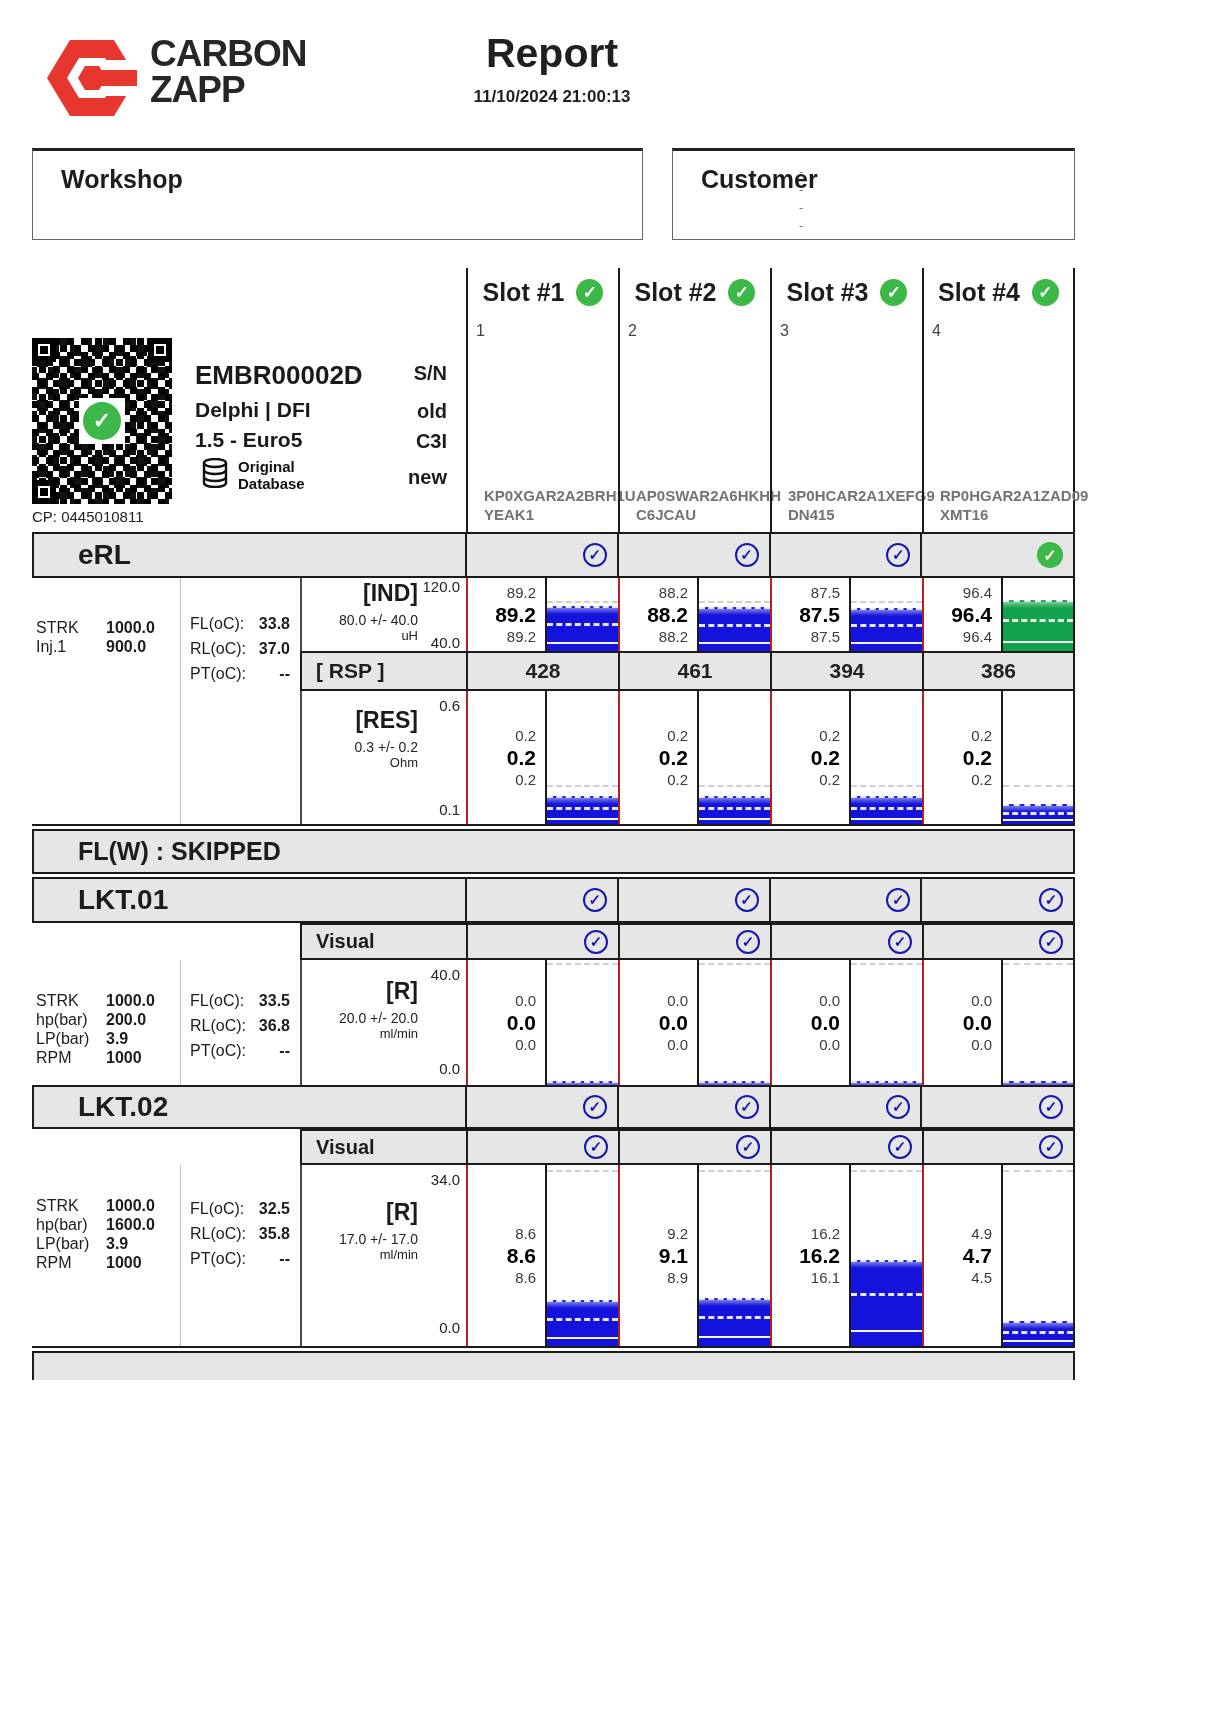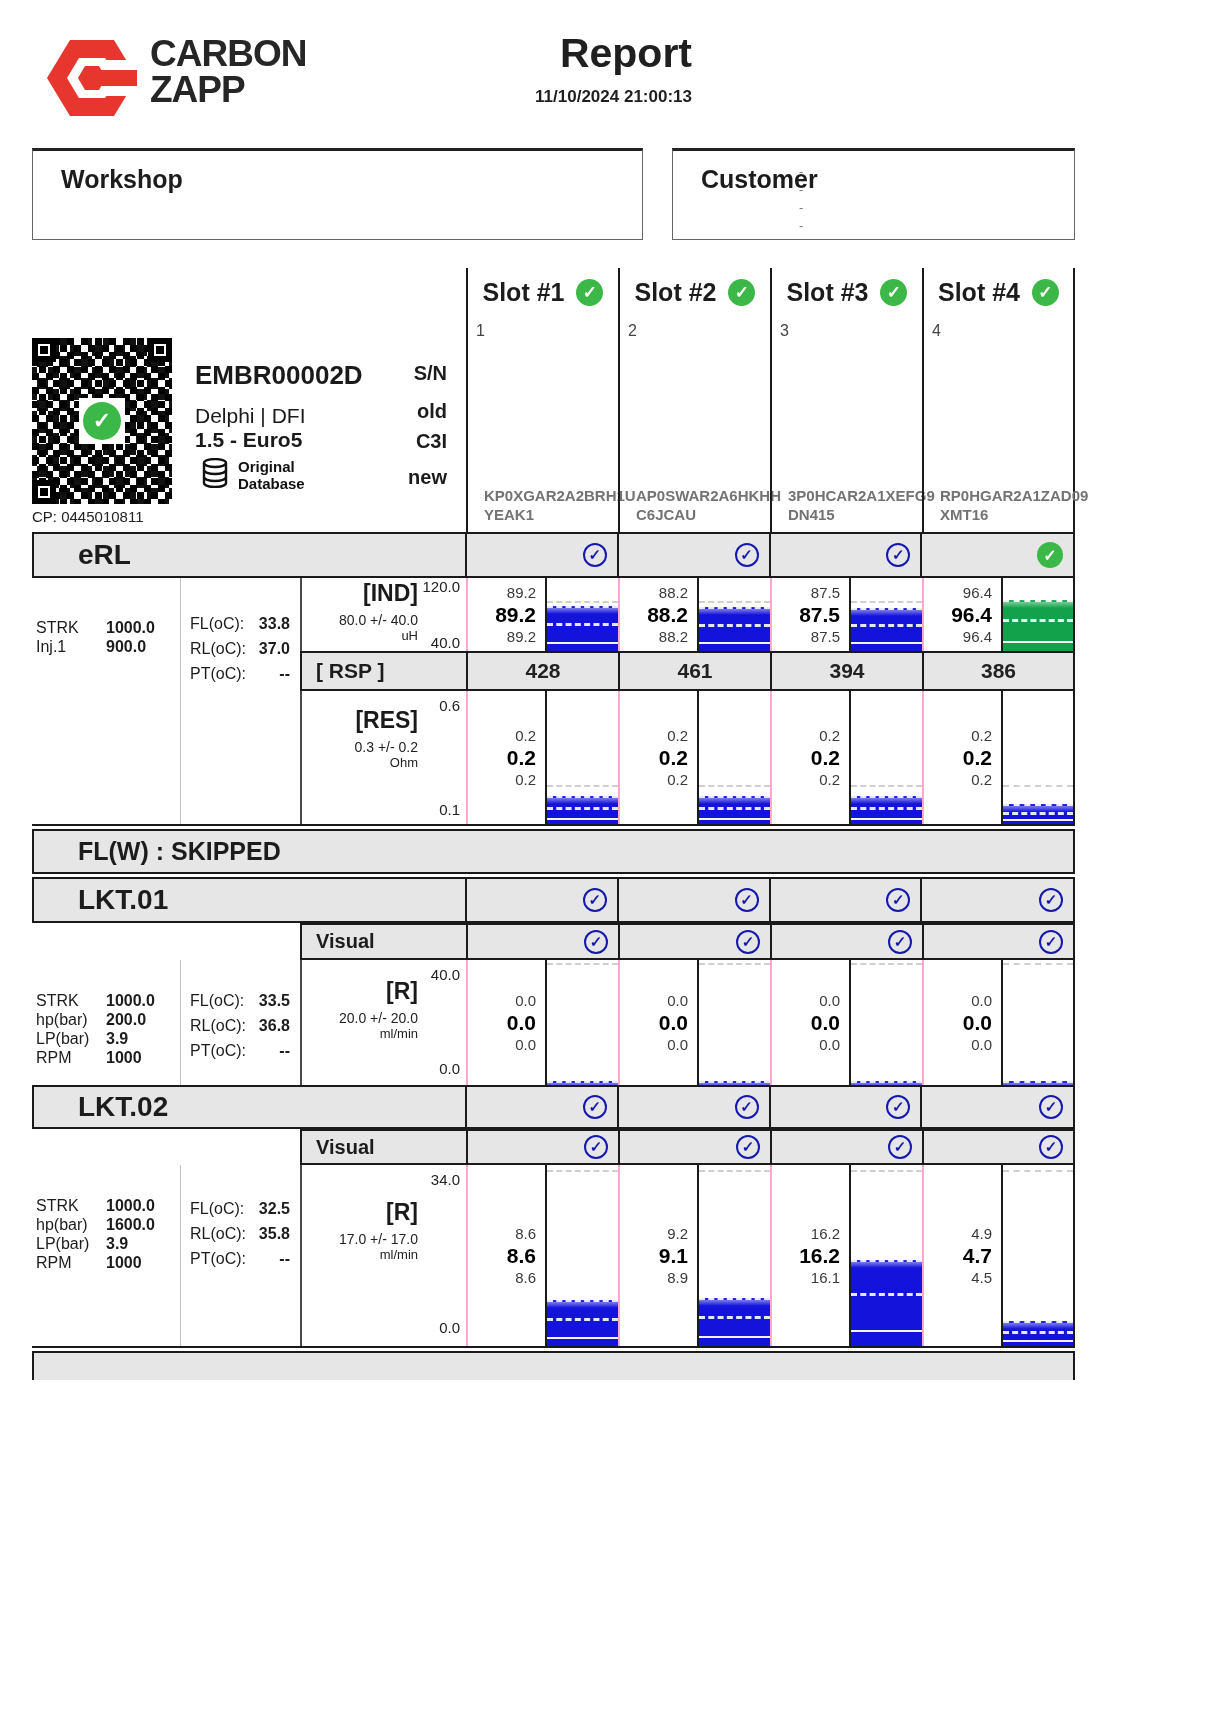--- a/index.html
+++ b/index.html
@@ -2,21 +2,21 @@
 <html><head>
 <meta charset="utf-8">
 <style>
   html,body{margin:0;padding:0;background:#fff;}
   .page{position:relative;width:1214px;height:1380px;background:#fff;overflow:hidden;
         font-family:"Liberation Sans",sans-serif;color:#111;}
   
   .logo{position:absolute;left:42px;top:28px;width:100px;height:100px;}
   .brand{position:absolute;left:150px;top:36px;font-weight:800;font-size:37px;line-height:36px;
          letter-spacing:-1px;color:#262626;}
-  .report-block{position:absolute;left:412px;top:30px;width:280px;text-align:right;}
+  .report-block{position:absolute;left:412px;top:30px;width:280px;text-align:center;}
   .report-title{font-size:41px;font-weight:600;color:#1f1f1f;}
   .report-date{font-size:17px;font-weight:bold;margin-top:10px;color:#1f1f1f;}
   .device-block{position:absolute;right:139px;top:26px;text-align:right;}
   .device-name{font-size:35px;font-weight:bold;color:#222;}
   .device-sn{font-size:18px;margin-top:6px;color:#2a2a2a;}
   .device-sync{font-size:18px;margin-top:5px;color:#2a2a2a;}
   
   .infobox{position:absolute;top:148px;height:92px;border:1.5px solid #666;border-top:3px solid #222;
            box-sizing:border-box;background:#fff;}
   .box-workshop{left:32px;width:611px;}
@@ -47,21 +47,21 @@
         #fff;}
   .finder{position:absolute;width:24px;height:24px;border:6px solid #000;background:#fff;box-sizing:border-box;}
   .finder i{position:absolute;left:2px;top:2px;right:2px;bottom:2px;background:#000;}
   .f-tl{left:0;top:0}.f-tr{right:0;top:0}.f-bl{left:0;bottom:0}
   .qr-badge{position:absolute;left:47px;top:60px;width:46px;height:46px;background:#fff;
             display:flex;align-items:center;justify-content:center;}
   .qr-badge span{width:38px;height:38px;border-radius:50%;background:#3cb848;color:#fff;
             display:flex;align-items:center;justify-content:center;font-size:22px;font-weight:bold;}
   .cp-text{position:absolute;left:0;top:192px;font-size:15px;color:#222;}
   .inj-model{position:absolute;left:163px;top:44px;font-size:26px;font-weight:bold;color:#1a1a1a;}
-  .inj-brand{position:absolute;left:163px;top:88px;font-size:21px;font-weight:normal;color:#1a1a1a;}
+  .inj-brand{position:absolute;left:163px;top:82px;font-size:21px;font-weight:bold;color:#1a1a1a;}
   .inj-spec{position:absolute;left:163px;top:112px;font-size:21px;font-weight:bold;color:#1a1a1a;}
   .db-row{position:absolute;left:170px;top:142px;display:flex;gap:10px;}
   .db-text{font-size:15px;font-weight:bold;line-height:17px;color:#111;}
   .collab{position:absolute;width:80px;text-align:right;left:335px;font-size:20px;font-weight:bold;color:#1c1c1c;}
   .cl-sn{top:46px}.cl-old{top:84px}.cl-c3i{top:114px}.cl-new{top:150px}
   
   .hdr{background:#e6e6e6;border:2px solid #1a1a1a;display:flex;}
   .erl-hdr{top:264px;height:46px;}
   .lkt1-hdr{top:609px;height:46px;}
   .lkt2-hdr{top:817px;height:44px;}
@@ -92,21 +92,21 @@
   .ind-row{top:310px;height:73px;}
   .res-row{top:423px;height:135px;border-bottom:2px solid #1a1a1a;}
   .r1-row{top:692px;height:125px;}
   .r2-row{top:897px;height:183px;border-bottom:2px solid #1a1a1a;}
   .c2cell{position:absolute;left:268px;top:0;bottom:0;width:166px;}
   .tlabel{position:absolute;right:48px;text-align:right;}
   .tname{font-size:23px;font-weight:bold;color:#1a1a1a;line-height:26px;}
   .ttol{font-size:14px;color:#222;margin-top:6px;line-height:16px;}
   .tunit{font-size:13px;color:#222;line-height:15px;}
   .scale{position:absolute;right:6px;font-size:15px;color:#222;}
-  .slotchart{position:absolute;top:0;bottom:0;display:flex;border-left:2px solid #f9a8d4;box-sizing:border-box;}
+  .slotchart{position:absolute;top:0;bottom:0;display:flex;border-left:2px solid #b91c1c;box-sizing:border-box;}
   .sc1{left:434px;width:152px}.sc2{left:586px;width:152px}.sc3{left:738px;width:152px}
   .sc4{left:890px;width:153px;border-right:2px solid #1a1a1a}
   .nums{width:77px;display:flex;flex-direction:column;justify-content:center;align-items:flex-end;
         padding-right:9px;box-sizing:border-box;}
   .nmax,.nmin{font-size:15px;color:#3a3a3a;line-height:19px;}
   .navg{font-size:21px;font-weight:bold;color:#000;line-height:25px;}
   .barbox{flex:1;position:relative;background:#fff;border-left:2px solid #1a1a1a;overflow:hidden;}
   .tolline{position:absolute;left:0;right:0;border-top:2px dashed #cfcfcf;}
   .fill{position:absolute;left:0;right:0;bottom:0;background:#1313dc;}
   .fill.green{background:#12a24b;}

